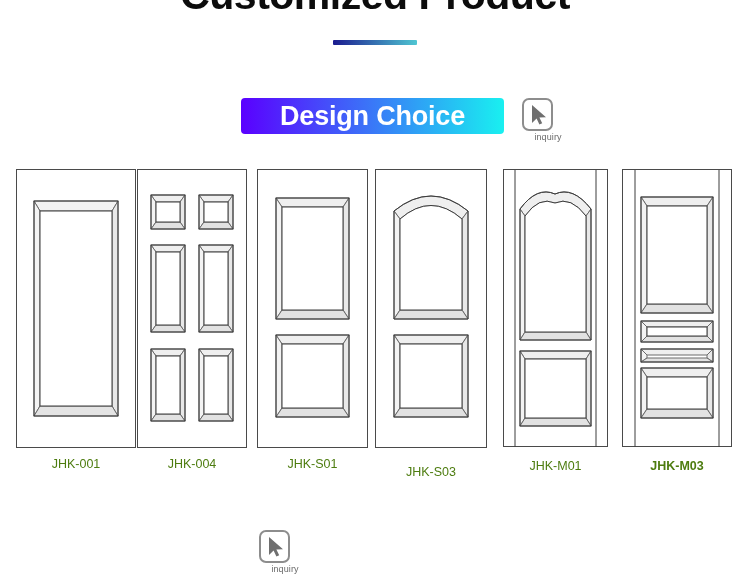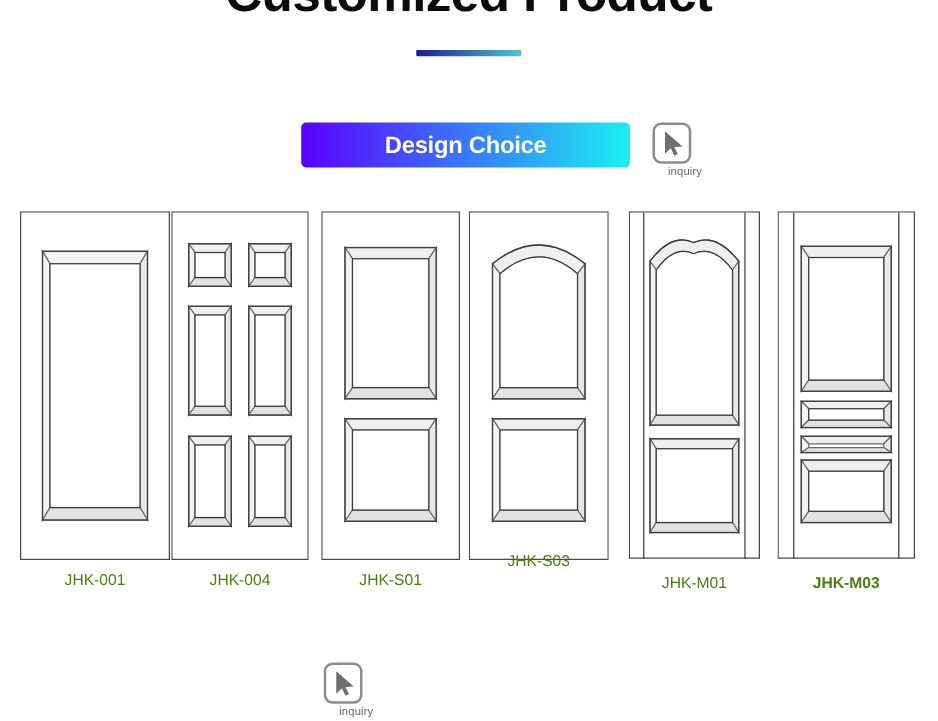--- a/index.html
+++ b/index.html
@@ -40,21 +40,21 @@
     left: 241px;
   }
   .sec-design { top: 98px; }
   .sec-frame  { top: 530px; }
 
   .choice-btn {
     width: 263px; height: 36px;
     border: none;
     border-radius: 4px;
     color: #ffffff;
-    font-size: 19px;
+    font-size: 27px;
     font-weight: 700;
     letter-spacing: -0.2px;
     display: flex;
     align-items: center;
     justify-content: center;
     cursor: pointer;
     font-family: "Liberation Sans", sans-serif;
     line-height: 1;
   }
 
@@ -249,21 +249,21 @@
               <path d="M19 166 L93 166 L87 175 L25 175 Z" fill="#efefef" stroke="#6a6a6a"></path>
               <path d="M19 166 L25 175 L25 239 L19 248 Z" fill="#f3f3f3" stroke="#6a6a6a"></path>
               <path d="M93 166 L87 175 L87 239 L93 248 Z" fill="#e8e8e8" stroke="#6a6a6a"></path>
               <path d="M19 248 L25 239 L87 239 L93 248 Z" fill="#e2e2e2" stroke="#6a6a6a"></path>
               <rect x="25" y="175" width="62" height="64" fill="#fff"></rect>
               <rect x="19" y="166" width="74" height="82" fill="none"></rect>
             </g>
           </g>
         </svg>
       </div>
-      <div class="door-caption" style="top:274px;">JHK-S03</div>
+      <div class="door-caption" style="top:297px;">JHK-S03</div>
     </div>
 
     <div class="door-cell" style="left:503px; width:105px;">
       <div class="door-figure">
         <svg width="105" height="281" viewBox="0 0 105 281">
           <rect x="0.5" y="0.5" width="104" height="277" fill="#fff" stroke="#4a4a4a" stroke-width="1"></rect>
 
           <line x1="12" y1="1" x2="12" y2="278" stroke="#3c3c3c" stroke-width="1"></line>
           <line x1="93" y1="1" x2="93" y2="278" stroke="#3c3c3c" stroke-width="1"></line>
           <g stroke="#3c3c3c" stroke-width="1" fill="none">

